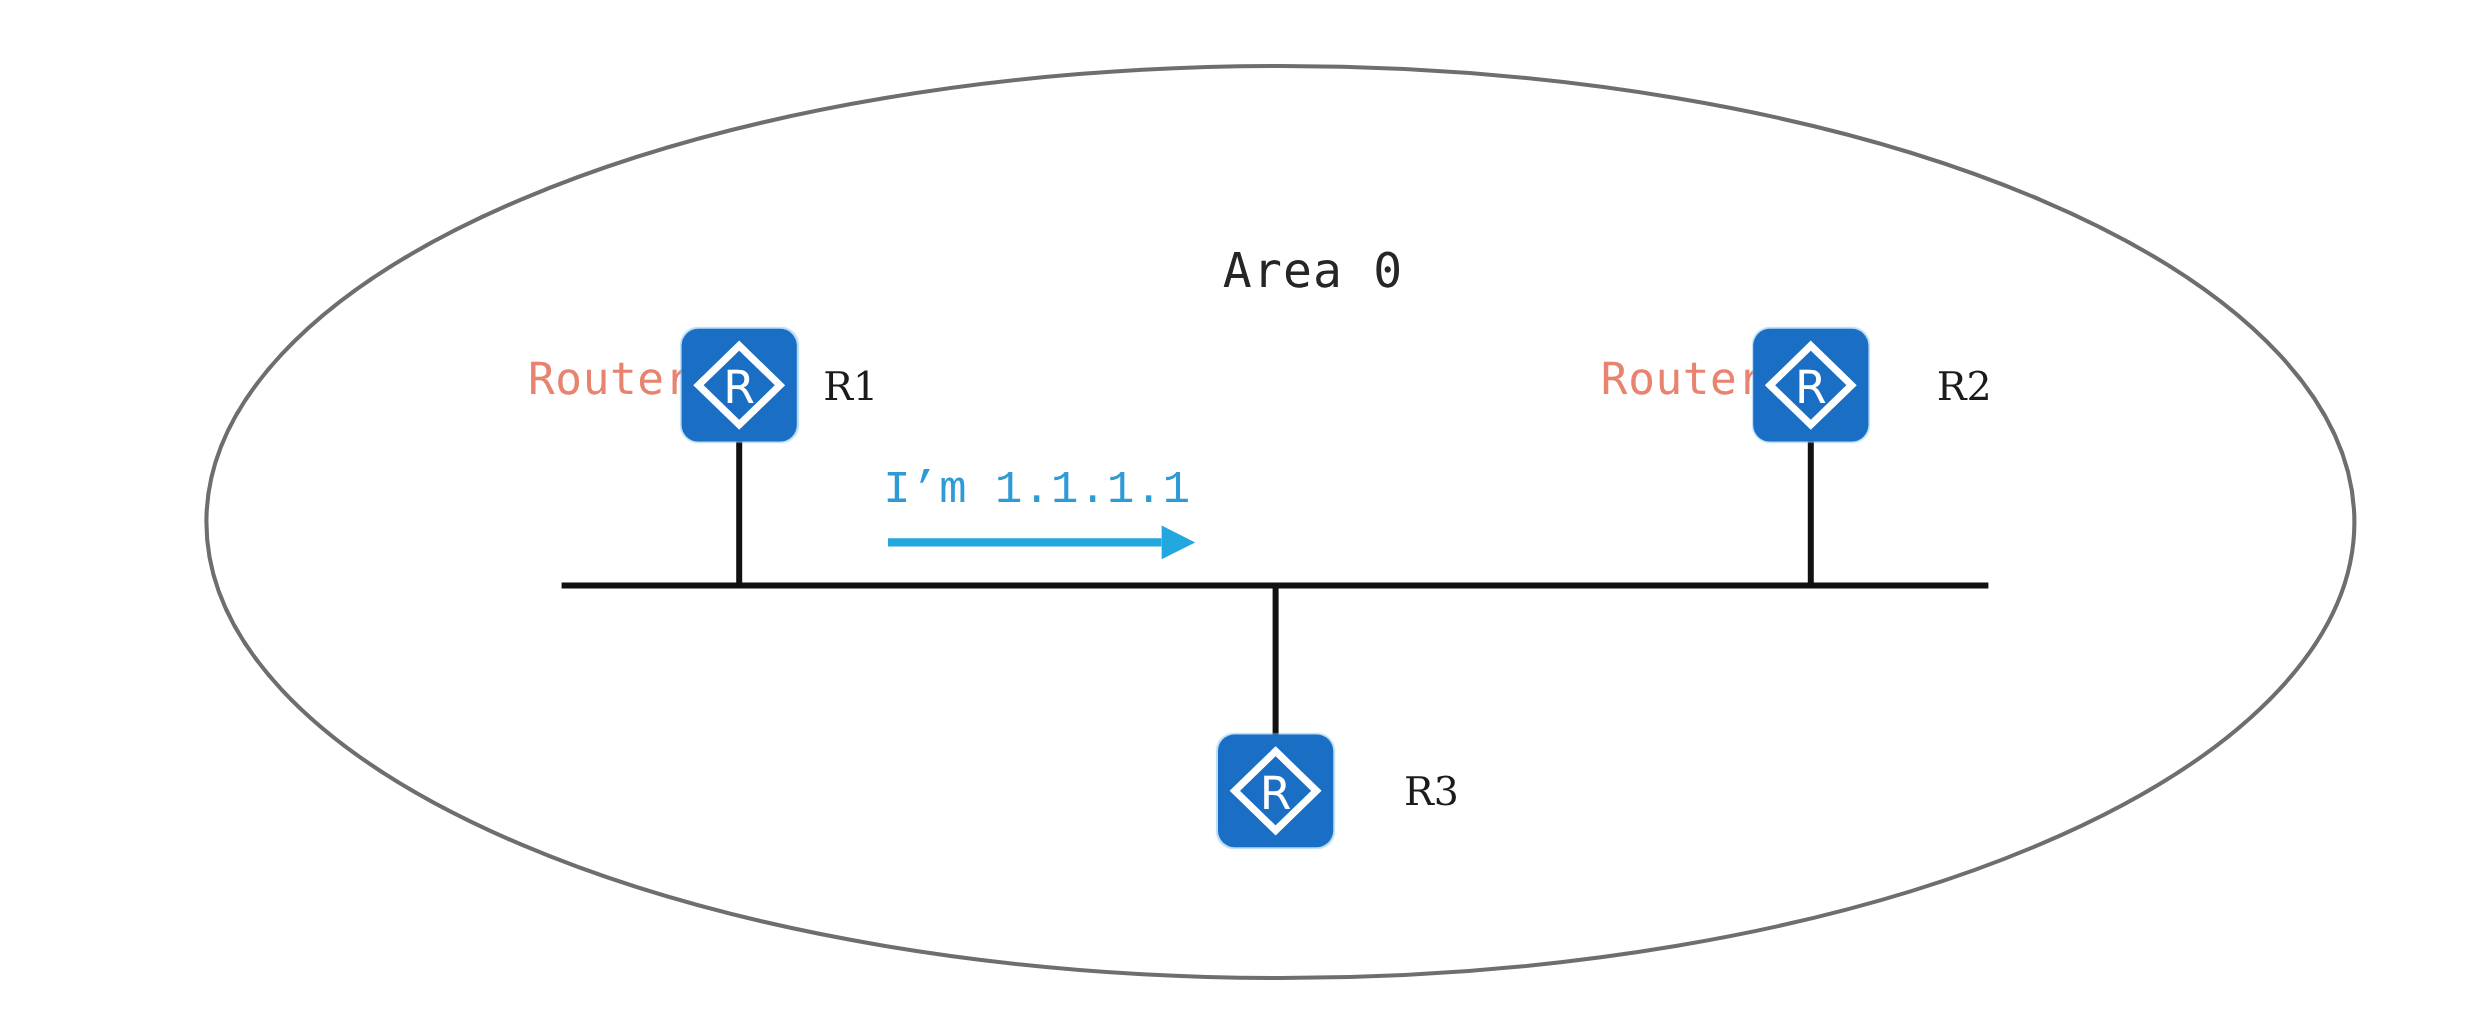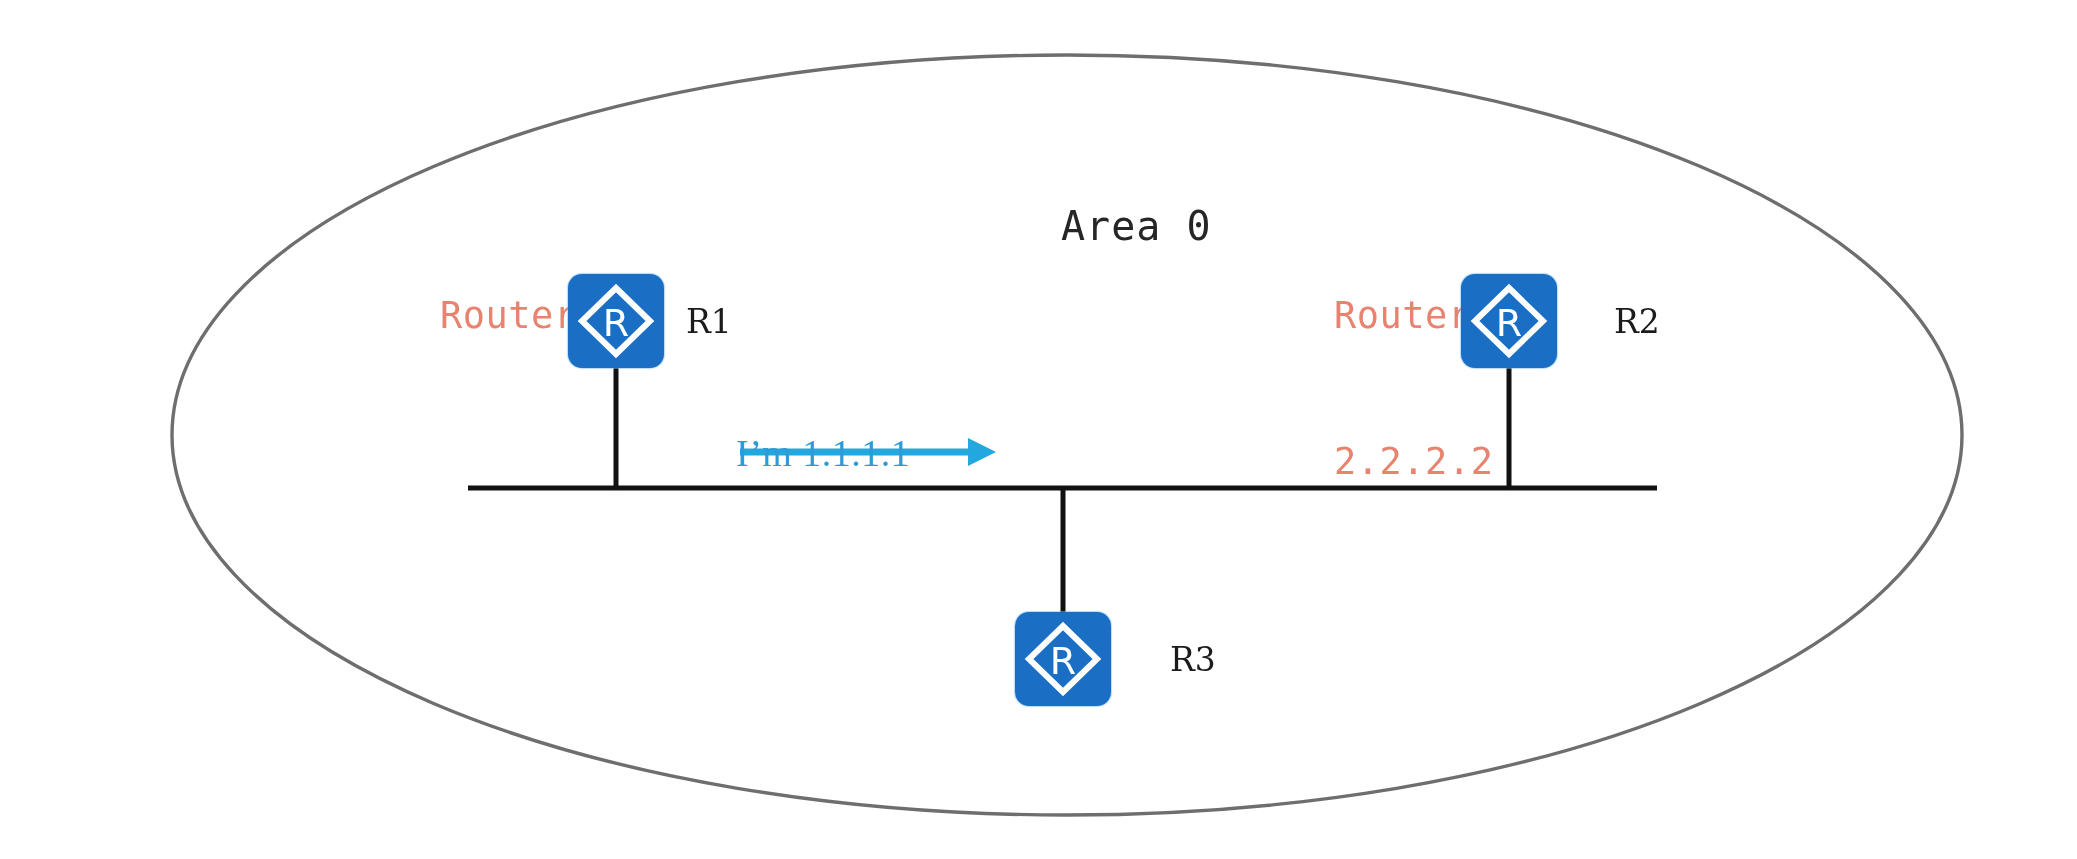--- a/index.html
+++ b/index.html
@@ -46,25 +46,24 @@
   }
   
   .arealabel {
     font-family: "DejaVu Sans Mono", monospace;
     font-size: 40px;
     color: #262626;
     letter-spacing: 1px;
   }
   
   .advert {
-    font-family: Liberation Serif, serif;
+    font-family: Liberation Mono, monospace;
     font-size: 38px;
     color: #2E9BD6;
     letter-spacing: 0.5px;
-    margin-top: 44px;
   }
   
   .router-icon {
     position: absolute;
     width: 96px;
     height: 94px;
     border-radius: 14px;
     background: #1A6FC4;
     box-shadow: 0 0 1px 1px rgba(120,190,240,0.55);
   }
@@ -90,38 +89,37 @@
     <line x1="1509" y1="368" x2="1509" y2="489" stroke="#111111" stroke-width="5"></line>
 
     <line x1="1063" y1="487" x2="1063" y2="614" stroke="#111111" stroke-width="5"></line>
 
     <g>
       <line x1="740" y1="452" x2="968" y2="452" stroke="#22A7DE" stroke-width="7" stroke-linecap="butt"></line>
       <polygon points="968,438 996,452 968,466" fill="#22A7DE"></polygon>
     </g>
   </svg>
 
-  <div class="txt arealabel" style="left:1061px; top:200px;">Area 0</div>
+  <div class="txt arealabel" style="left:1019px; top:200px;">Area 0</div>
 
   <div class="txt routerid" style="left:440px; top:194px;">
     <span class="routerid-line">Router-id</span>
   </div>
 
   <div class="router-icon" style="left:568px; top:274px;">
     <svg viewBox="0 0 96 94" xmlns="http://www.w3.org/2000/svg">
       <polygon points="48,14 82,47 48,80 14,47" fill="none" stroke="#ffffff" stroke-width="6"></polygon>
       <text x="48" y="62" text-anchor="middle" font-family="DejaVu Sans, sans-serif" font-size="38" fill="#ffffff">R</text>
     </svg>
   </div>
 
   <div class="txt devname" style="left:686px; top:300px;">R1</div>
 
   <div class="txt routerid" style="left:1334px; top:194px;">
     <span class="routerid-line">Router-id</span>
-    <span class="routerid-line">2.2.2.2</span>
   </div>
 
   <div class="router-icon" style="left:1461px; top:274px;">
     <svg viewBox="0 0 96 94" xmlns="http://www.w3.org/2000/svg">
       <polygon points="48,14 82,47 48,80 14,47" fill="none" stroke="#ffffff" stroke-width="6"></polygon>
       <text x="48" y="62" text-anchor="middle" font-family="DejaVu Sans, sans-serif" font-size="38" fill="#ffffff">R</text>
     </svg>
   </div>
 
   <div class="txt devname" style="left:1614px; top:300px;">R2</div>

